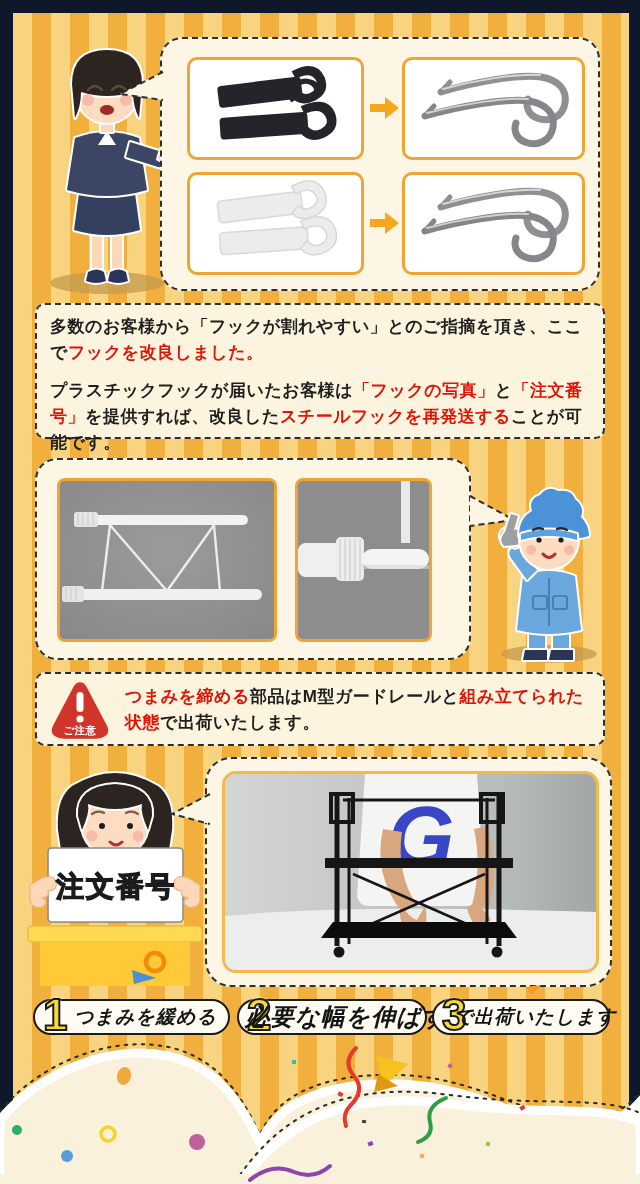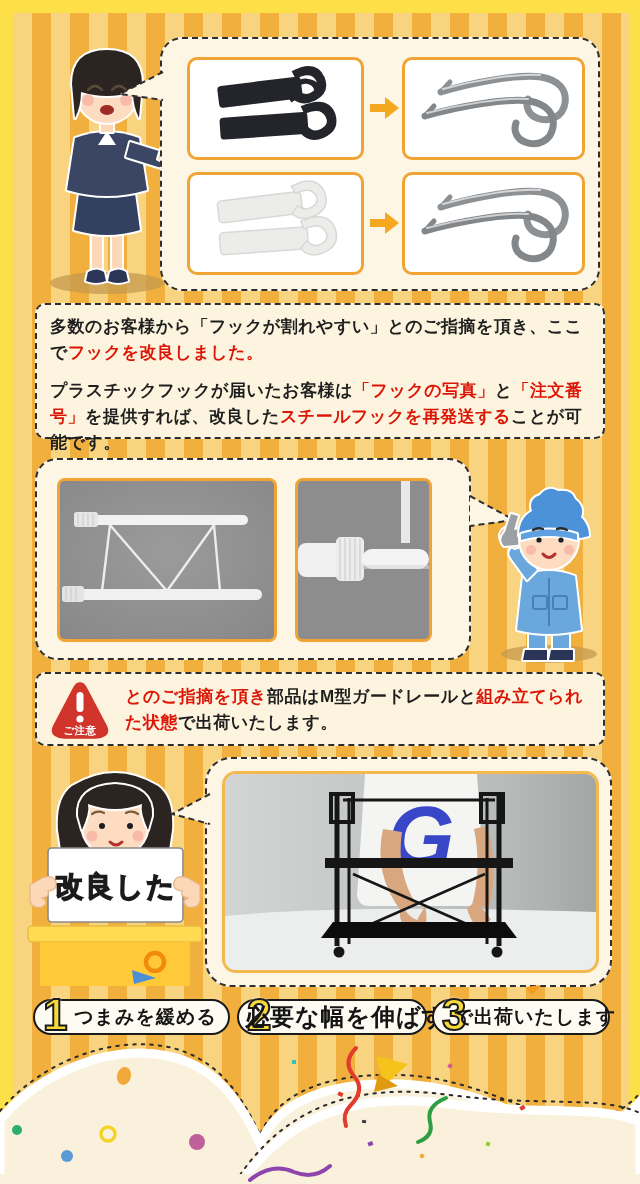--- a/index.html
+++ b/index.html
@@ -1,18 +1,18 @@
 <!DOCTYPE html>
 <html><head>
 <meta charset="utf-8">
 <style>
   * { margin:0; padding:0; box-sizing:border-box; }
   html,body { width:640px; }
   body { font-family:"Liberation Sans","DejaVu Sans",sans-serif; background:#F8EFD9; }
-  #page { position:relative; width:640px; height:1184px; background:#fde047; overflow:hidden; }
+  #page { position:relative; width:640px; height:1184px; background:#0f172a; overflow:hidden; }
   #stripes { position:absolute; left:13px; top:13px; width:616px; height:1171px;
              background:repeating-linear-gradient(90deg,#F9D480 0 19px,#F1AF3E 19px 38px); }
 
   .bubble { position:absolute; background:#FDF6E4; border:2px dashed #2E2E2E; border-radius:22px; }
   .imgbox { position:absolute; background:#fff; border:3px solid #F0A434; border-radius:10px; overflow:hidden; }
   .photobox { position:absolute; background:#8F8F8F; border:3px solid #F0A434; border-radius:8px; overflow:hidden; }
 
   .textbox { position:absolute; background:#FCF4DE; border:2px dashed #2E2E2E; border-radius:10px;
              color:#1e1e1e; font-size:17px; line-height:26px; letter-spacing:0.5px; font-weight:600; }
   .red { color:#DC1506; font-weight:800; }
@@ -26,21 +26,21 @@
   .tail { position:absolute; }
 
   
   .pill { position:absolute; top:999px; height:36px; background:#FEFCF2; border:2px solid #1A1A1A;
           border-radius:18px; }
   .pill .num { position:absolute; left:8px; top:-10px; font-size:44px; line-height:48px; font-weight:800;
                color:#F8D93C; -webkit-text-stroke:2px #1A1A1A;
                text-shadow:0 0 3px #fff,0 0 3px #fff; }
   .pill .lbl { position:absolute; left:34px; right:6px; top:0; bottom:0; display:flex; align-items:center;
                justify-content:center; font-size:19px; font-weight:700; color:#141414; letter-spacing:1px;
-               white-space:nowrap; }
+               white-space:nowrap;font-style:italic; }
 
   #sign-label { position:absolute; left:50px; top:868px; width:132px; text-align:center;
                 font-size:28px; font-weight:800; letter-spacing:2px; color:#E0150A;
                 -webkit-text-stroke:1.3px #1b1b1b; }
 
   .abs { position:absolute;text-align:center; }
   svg { display:block; }
 </style>
 </head>
 <body>
@@ -250,21 +250,21 @@
 
   <div class="textbox" id="warnbox">
     <div class="abs" style="left:10px; top:4px;">
       <svg width="66" height="64" viewBox="0 0 66 64">
         <path d="M33,3 q5,0 8,6 l20,38 q4,8 -2,12 q-4,3 -10,3 l-32,0 q-6,0 -10,-3 q-6,-4 -2,-12 l20,-38 q3,-6 8,-6 Z" fill="#D0342A" stroke="#FDF3DC" stroke-width="2.5"></path>
         <rect x="29.5" y="14" width="7" height="20" rx="3.5" fill="#FFFFFF"></rect>
         <circle cx="33" cy="41" r="3.6" fill="#FFFFFF"></circle>
         <text x="33" y="56" text-anchor="middle" font-size="10.5" font-weight="700" fill="#FFFFFF">ご注意</text>
       </svg>
     </div>
-    <div class="warn-text"><span class="red">とのご指摘を頂き</span><span>部品はM型ガードレールと</span><span class="red">組み立てられた状態</span><span>で出荷いたします。</span></div>
+    <div class="warn-text"><span class="red">つまみを締める</span><span>部品はM型ガードレールと</span><span class="red">組み立てられた状態</span><span>で出荷いたします。</span></div>
   </div>
 
   <div class="abs" style="left:20px; top:756px; width:190px; height:234px;">
     <svg width="190" height="234" viewBox="0 0 190 234">
       <g stroke="#FFFFFF" stroke-width="4" paint-order="stroke" stroke-linejoin="round">
         <path d="M52,30 q43,-26 86,0 q16,12 14,44 l-6,40 q-51,14 -102,0 l-6,-40 q-2,-32 14,-44 Z" fill="#2B2420"></path>
         <circle cx="95" cy="68" r="33" fill="#FDDCC2"></circle>
         <path d="M58,60 q-2,-30 37,-32 q39,2 37,32 l-4,14 q-8,-18 -6,-26 q-27,10 -54,0 q2,8 -6,26 Z" fill="#2B2420"></path>
       </g>
       <path d="M72,58 q6,-4 12,-1" stroke="#7A5C3E" stroke-width="2.2" fill="none" stroke-linecap="round"></path>
@@ -278,21 +278,21 @@
       <g fill="#FCD7B8" stroke="#E8B48C" stroke-width="1.2">
         <path d="M22,122 q12,-4 14,4 q2,8 -8,9 q2,6 -6,7 q8,4 0,9 q-10,2 -12,-6 l0,-16 Z"></path>
         <path d="M168,122 q-12,-4 -14,4 q-2,8 8,9 q-2,6 6,7 q-8,4 0,9 q10,2 12,-6 l0,-16 Z"></path>
       </g>
       <rect x="8" y="170" width="174" height="16" rx="4" fill="#FFDA52" stroke="#E9BC3E" stroke-width="1.5"></rect>
       <rect x="20" y="186" width="150" height="44" fill="#FFC937"></rect>
       <circle cx="135" cy="206" r="9" fill="none" stroke="#F28A0D" stroke-width="4.5"></circle>
       <polygon points="112,214 136,222 114,228" fill="#4D8FD6"></polygon>
     </svg>
   </div>
-  <div id="sign-label">改良した</div>
+  <div id="sign-label">注文番号</div>
 
   <div class="bubble" style="left:205px; top:757px; width:407px; height:230px; border-radius:26px;">
     <div class="abs" style="left:15px; top:12px; width:377px; height:202px; border:3px solid #F3B94A; border-radius:14px; overflow:hidden;">
       <svg width="371" height="196" viewBox="0 0 371 196">
         <rect width="371" height="196" fill="#C6C9C8"></rect>
         <rect width="371" height="196" fill="url(#wall)"></rect>
         <defs>
           <linearGradient id="wall" x1="0" y1="0" x2="1" y2="0">
             <stop offset="0" stop-color="#D2D5D4"></stop>
               <stop offset="0.75" stop-color="#B7BBBA"></stop>

